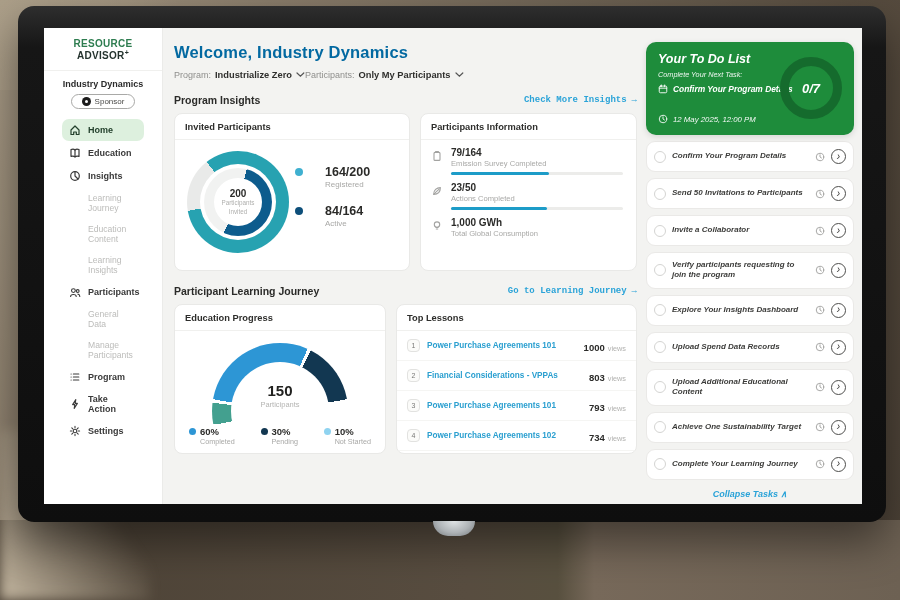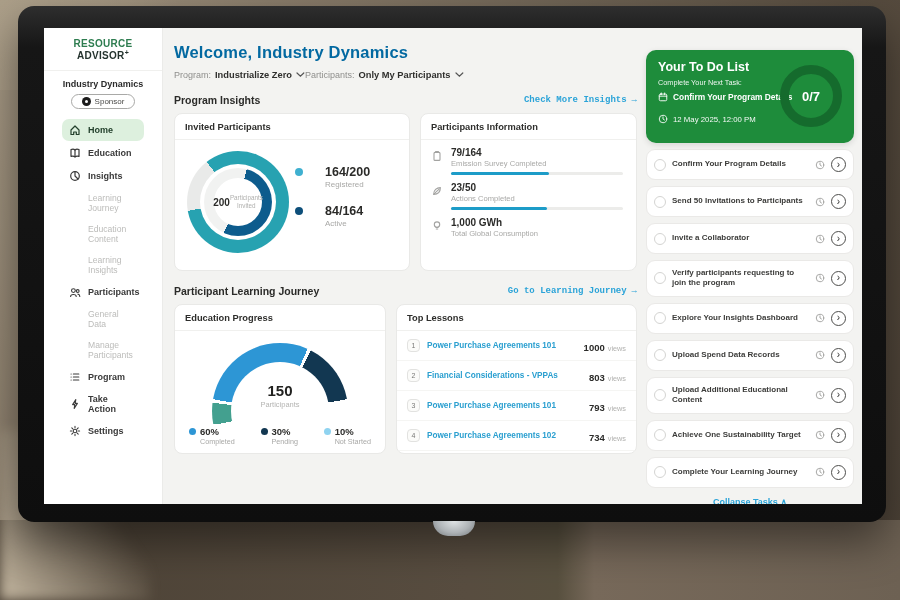--- a/index.html
+++ b/index.html
@@ -63,21 +63,21 @@
   
   .card-invited { width:236px; height:158px; }
   .inv-body { display:flex; }
   .donut { position:relative; width:102px; height:102px; margin:11px 6px 0 12px; flex:none; }
   .d-outer { position:absolute; inset:0; border-radius:50%;
     background:conic-gradient(from 322deg,#27a2b1 0deg 298deg,#e9eae9 298deg 360deg); }
   .d-outer::after { content:""; position:absolute; inset:13px; background:#fff; border-radius:50%; }
   .d-inner { position:absolute; inset:17px; border-radius:50%;
     background:conic-gradient(from 15deg,#0d5c8d 0deg 190deg,#f1f2f1 190deg 360deg); }
   .d-inner::after { content:""; position:absolute; inset:10px; background:#fff; border-radius:50%; }
-  .d-center { position:absolute; inset:0; display:flex; align-items:center;
+  .d-center { position:absolute; inset:0; display:flex; flex-direction:column; align-items:center;
     justify-content:center; text-align:center; }
   .d-val { font-size:10px; font-weight:bold; color:#2b2b29; }
   .d-lab { font-size:6.3px; color:#b0b0ae; line-height:1.3; }
   .inv-legend { display:flex; flex-direction:column; gap:15px; margin-top:25px; }
   .leg-item { display:flex; gap:22px; }
   .leg-dot { width:8px; height:8px; border-radius:50%; margin-top:3px; flex:none; }
   .dot-lightblue { background:#3fb0d0; } .dot-navy { background:#0d4f7a; }
   .leg-val { font-size:12.5px; font-weight:bold; color:#2b2b29; }
   .leg-lab { font-size:8px; color:#a8a8a6; margin-top:1px; }
 
@@ -112,27 +112,27 @@
   .card-lessons { width:241px; height:150px; }
   .lesson { display:flex; align-items:center; gap:7px; padding:5.5px 10px; border-bottom:1px solid #f5f5f3; cursor:pointer; }
   .lesson:last-child { border-bottom:none; }
   .rank { width:13px; height:13px; border:1px solid #e2e2e0; border-radius:4px; font-size:7px;
     color:#787876; display:flex; align-items:center; justify-content:center; background:#fbfbf9; flex:none; }
   .lesson-title { flex:1; font-size:8.2px; font-weight:bold; color:#2a9fd0; }
   .views-val { font-size:9.5px; font-weight:bold; color:#2b2b29; }
   .views-lab { font-size:7.3px; color:#b2b2b0; margin-left:3px; }
 
   
-  .rightcol { position:absolute; left:602px; top:8px; width:208px; height:100%; }
+  .rightcol { position:absolute; left:602px; top:0; width:208px; height:100%;font-style:italic; }
   .todo-card { margin-top:14px; height:93px; background:#1e8c3b; border-radius:10px; color:#fff;
     padding:10px 12px; position:relative; box-shadow:0 2px 6px rgba(0,0,0,0.12); }
   .todo-title { font-size:12.5px; font-weight:bold; }
   .todo-sub { font-size:7.3px; margin-top:4px; opacity:0.92; }
   .todo-next { font-size:8.4px; font-weight:bold; margin-top:5px; display:flex; gap:5px; align-items:center; }
-  .todo-date { font-size:7.8px; margin-top:12px; display:flex; gap:5px; align-items:center; opacity:0.95; }
+  .todo-date { font-size:7.8px; margin-top:20px; display:flex; gap:5px; align-items:center; opacity:0.95; }
   .todo-ring { position:absolute; right:12px; top:15px; width:62px; height:62px; border-radius:50%;
     border:9px solid #156b2d; display:flex; align-items:center; justify-content:center;
     font-size:13px; font-weight:bold; color:#fff; }
   .task { background:#fff; border:1px solid #eae9e7; border-radius:9px; padding:7px 7px;
     margin-top:6px; display:flex; align-items:center; gap:6px; cursor:pointer; }
   .task-check { width:12px; height:12px; border:1.4px solid #d4d4d2; border-radius:50%; flex:none; }
   .task-label { flex:1; font-size:8px; font-weight:bold; color:#3c3c3a; line-height:1.3; }
   .task-clock { flex:none; display:flex; }
   .task-go { width:15px; height:15px; border:1.4px solid #4e4e4c; border-radius:50%; display:flex;
     align-items:center; justify-content:center; font-size:10px; color:#333331; flex:none; padding-bottom:1px; }

